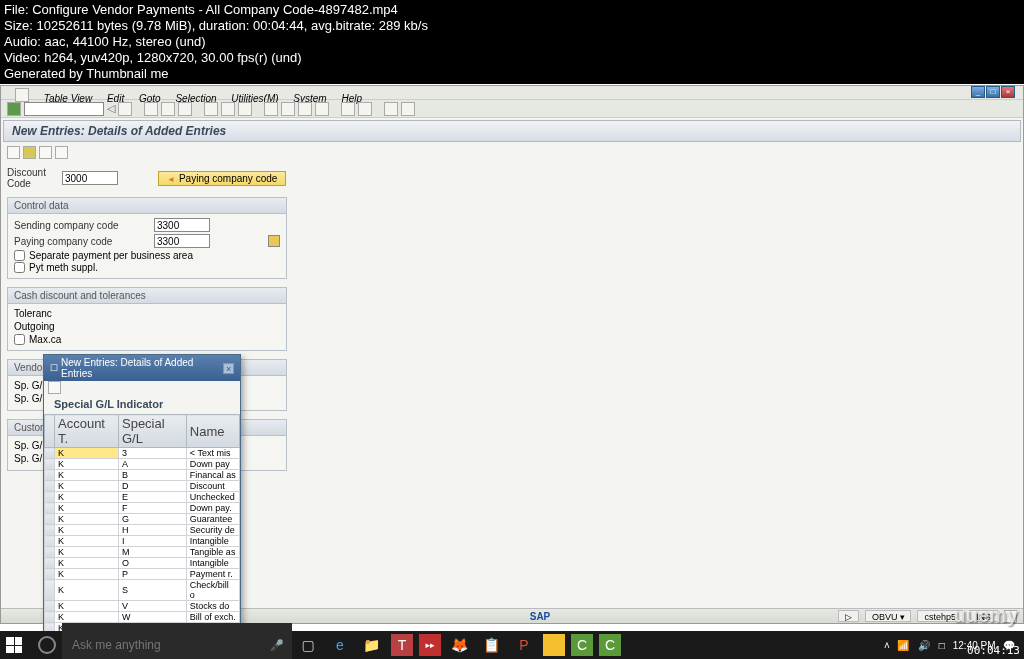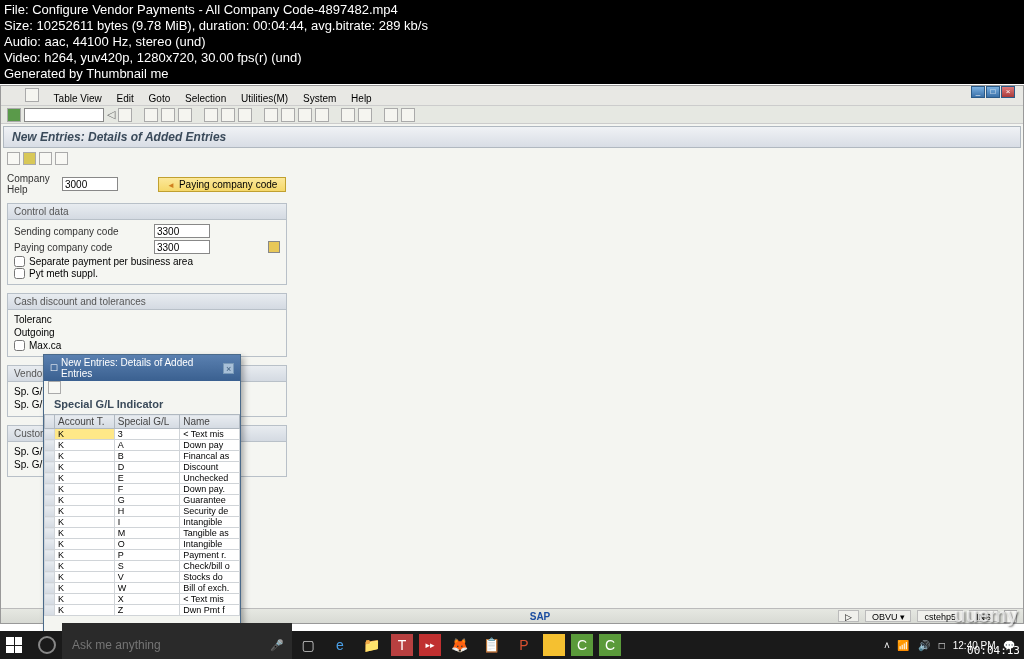--- a/index.html
+++ b/index.html
@@ -2,21 +2,21 @@
 <html><head>
 <meta charset="utf-8">
 <style>
 * { box-sizing: border-box; margin: 0; padding: 0; }
 body { font-family: Arial, sans-serif; font-size: 11px; background: #fff; width: 1024px; height: 659px; overflow: hidden; position: relative; }
 .video-info { background: #000; color: #fff; padding: 2px 4px; font-size: 13px; line-height: 16px; font-family: "Segoe UI", Arial, sans-serif; }
 .sap-window { position: absolute; top: 85px; left: 0; right: 0; bottom: 35px; background: #f4f5f1; border: 1px solid #999; }
 .win-btns { position:absolute; top:0; right:8px; display:flex; gap:1px;}
 .win-btn { width:14px; height:12px; background:linear-gradient(#7ab0e0,#3a70a8); border:1px solid #2a5a88; font-size:8px; text-align:center; line-height:10px; color:#fff;}
 .win-btn.close{background:linear-gradient(#e07a7a,#a83a3a);}
-.menubar { background: #e8e8e4; padding: 2px 24px; font-size: 10px; border-bottom: 1px solid #ccc; height:20px; }
+.menubar { background: #e8e8e4; padding: 2px 14px; font-size: 10px; border-bottom: 1px solid #ccc; height:14px;font-style:italic; }
 .menubar span { margin-right: 12px; cursor: pointer; }
 .toolbar { background: #e6e8e2; padding: 2px 6px; border-bottom: 1px solid #ccc; height:18px; display:flex; align-items:center; gap:3px; }
 .tb-icon { width:14px; height:14px; border:1px solid #aaa; background:#f5f5f0; display:inline-block; }
 .tb-sep { width:6px; }
 .tb-combo { width:80px; height:14px; border:1px solid #888; background:#fff; font-size:10px; }
 .page-title { background: linear-gradient(#f0f2f5, #d8dde5); border: 1px solid #b0b8c0; padding: 3px 8px; font-weight: bold; font-style: italic; color: #3a4a5a; font-size: 12px; margin:2px;}
 .page-toolbar { padding: 2px 6px; display:flex; gap:3px; }
 .pt-icon { width:13px; height:13px; border:1px solid #aaa; background:#f8f8f4; }
 .content { padding: 6px; }
 .field-row { display:flex; align-items:center; margin-bottom:2px; font-size:10px; }
@@ -28,21 +28,21 @@
 .group-title { background:linear-gradient(#e8ecf0,#d4dae2); padding:2px 6px; font-size:10px; color:#555; border-bottom:1px solid #b8c0c8;}
 .group-body { padding:4px 6px; background:#f5f6f2; }
 .checkbox-row { display:flex; align-items:center; font-size:10px; margin:1px 0;}
 .checkbox-row input { margin-right:4px; width:11px; height:11px;}
 .modal { position:absolute; top:268px; left:42px; width:198px; height:286px; background:#f4f5f1; border:1px solid #4a6a8a; box-shadow:3px 3px 6px rgba(0,0,0,0.3); z-index:10;}
 .modal-title { background:linear-gradient(#5a80b0,#3a6090); color:#fff; padding:2px 6px; font-size:10px; display:flex; align-items:center;}
 .modal-title .close { margin-left:auto; width:11px; height:11px; background:#a8c0d8; color:#3a5a7a; text-align:center; line-height:11px; font-size:9px; cursor:pointer; border:1px solid #7a9ab8;}
 .modal-section { padding:4px 10px 2px; font-weight:bold; color:#3a4a5a; font-size:11px; }
 .modal-tbicon { width:13px; height:13px; border:1px solid #aaa; background:#f8f8f4; margin-left:4px; display:inline-block;}
 .modal-table { width:100%; border-collapse:collapse; font-size:9px; margin-top:2px;}
-.modal-table th { background:linear-gradient(#e8ecf0,#d4dae2); border:1px solid #b0b8c0; padding:1px 3px; text-align:left; font-weight:normal; color:#444; font-size:10px;}
+.modal-table th { background:linear-gradient(#e8ecf0,#d4dae2); border:1px solid #b0b8c0; padding:1px 3px; text-align:left; font-weight:normal; color:#444; font-size:13px;}
 .modal-table td { border:1px solid #d0d4d8; padding:0 3px; height:10px; background:#fff;}
 .modal-table td.rowhead { background:linear-gradient(#e8ecf0,#d4dae2); width:10px;}
 .modal-table tr.highlight td:nth-child(2){ background:#ffe888;}
 .modal-footer { position:absolute; bottom:2px; right:4px; display:flex; gap:2px;}
 .modal-footer .fbtn { width:14px; height:14px; border:1px solid #888; background:linear-gradient(#f8f8f4,#e0e0d8); text-align:center; line-height:12px; font-size:10px;}
 .statusbar { position:absolute; bottom:0; left:0; right:0; height:15px; background:linear-gradient(#e6e8e2,#d8dad4); border-top:1px solid #bbb; display:flex; align-items:center; font-size:9px; padding:0 6px;}
 .statusbar .sap-logo { position:absolute; left:50%; transform:translateX(-50%); color:#1a4ca0; font-weight:bold; font-size:10px;margin-left:28px;}
 .statusbar .right { margin-left:auto; display:flex; gap:6px; align-items:center;}
 .status-item { border:1px solid #bbb; padding:0 6px; background:#f0f0ec; height:12px; line-height:12px;}
 .taskbar { position:absolute; bottom:0; left:0; right:0; height:28px; background:#1a1a1a; display:flex; align-items:center; z-index:20;}
@@ -114,21 +114,21 @@
   </div>
   <div class="page-title">New Entries: Details of Added Entries</div>
   <div class="page-toolbar">
     <span class="pt-icon"></span>
     <span class="pt-icon" style="background:#d8c858"></span>
     <span class="pt-icon"></span>
     <span class="pt-icon"></span>
   </div>
   <div class="content">
     <div class="field-row">
-      <span class="field-label" style="width:55px">Company Help</span>
+      <span class="field-label" style="width:55px">Discount Code</span>
       <input class="field-input" value="3000" style="">
       <button class="btn-paying">Paying company code</button>
     </div>
 
     <div class="group-box">
       <div class="group-title">Control data</div>
       <div class="group-body">
         <div class="field-row">
           <span class="field-label">Sending company code</span>
           <input class="field-input" value="3300" style="">

